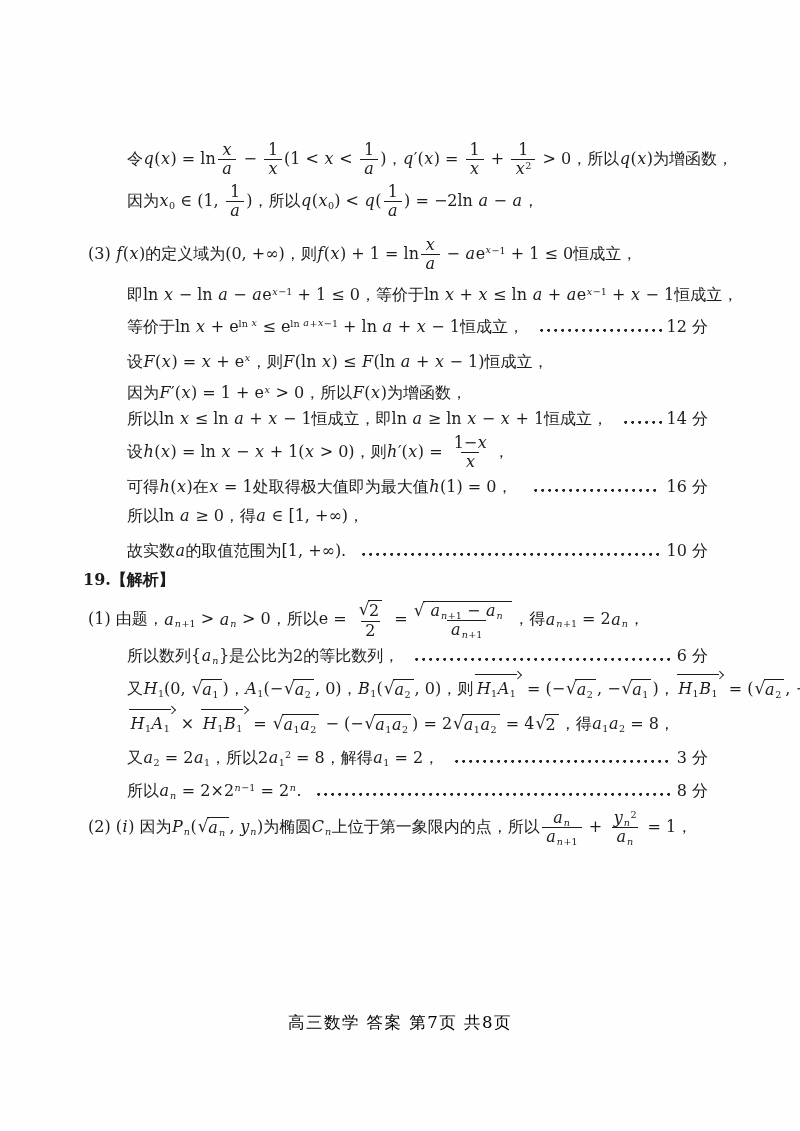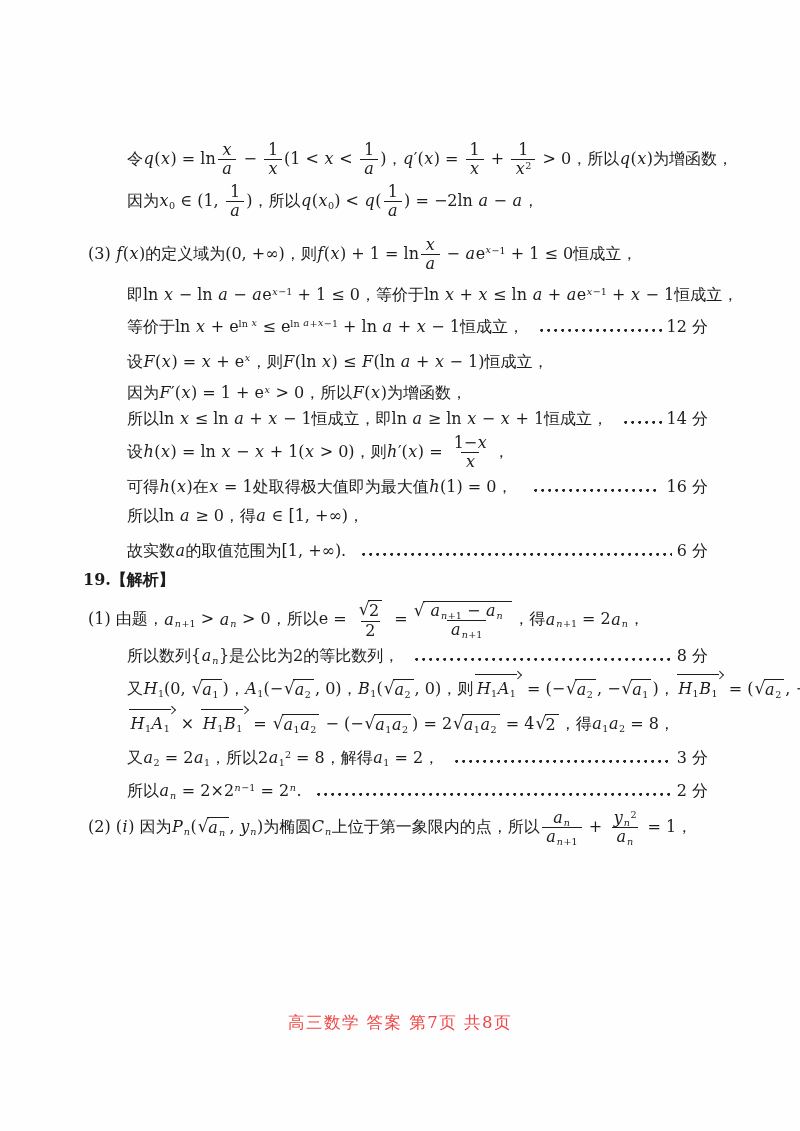--- a/index.html
+++ b/index.html
@@ -94,21 +94,21 @@
     background-position: left bottom;
   }
   .score { white-space: nowrap; }
   .footer {
     position: absolute;
     left: 0; right: 0;
     top: 1012px;
     text-align: center;
     font-size: 16.5px;
     letter-spacing: 1.5px;
-    color: #ef4444;
+    color: #000000;
   }
 </style>
 </head>
 <body>
 
 <div class="sheet">
   <main class="content">
       <div class="line ind-b">
         <span class="mth">令<i>q</i>(<i>x</i>) = ln<span class="frac">
             <span class="num"><i>x</i></span>
@@ -171,21 +171,21 @@
         <span class="mth">可得<i>h</i>(<i>x</i>)在<i>x</i> = 1处取得极大值即为最大值<i>h</i>(1) = 0，</span>
         <span class="leader"></span>
         <span class="score">16 分</span>
       </div>
       <div class="line ind-b" style="margin-top: 8px;">
         <span class="mth">所以ln <i>a</i> ≥ 0，得<i>a</i> ∈ [1, +∞)，</span>
       </div>
       <div class="line ind-b" style="margin-top: 14px; justify-content: space-between;">
         <span class="mth">故实数<i>a</i>的取值范围为[1, +∞).</span>
         <span class="leader"></span>
-        <span class="score">6 分</span>
+        <span class="score">10 分</span>
       </div>
       <div class="line ind-t" style="margin-top: 8px;">
         <span class="mth">19.【解析】</span>
       </div>
       <div class="line ind-q" style="margin-top: 10px;">
         <span class="mth">(1) 由题，<i>a</i><sub><i>n</i>+1</sub> &gt; <i>a</i><sub><i>n</i></sub> &gt; 0，所以e = <span class="frac">
             <span class="num"><span class="sqrt">
                 <span class="rad">√</span>
                 <span class="sbar">2</span>
               </span></span>
@@ -194,21 +194,21 @@
             <span class="rad">√</span>
             <span class="sbar"><span class="frac">
                 <span class="num"><i>a</i><sub><i>n</i>+1</sub> − <i>a</i><sub><i>n</i></sub></span>
                 <span class="den"><i>a</i><sub><i>n</i>+1</sub></span>
               </span></span>
           </span>，得<i>a</i><sub><i>n</i>+1</sub> = 2<i>a</i><sub><i>n</i></sub>，</span>
       </div>
       <div class="line ind-b" style="margin-top: 2px;">
         <span class="mth">所以数列{<i>a</i><sub><i>n</i></sub>}是公比为2的等比数列，</span>
         <span class="leader"></span>
-        <span class="score">8 分</span>
+        <span class="score">6 分</span>
       </div>
       <div class="line ind-b" style="margin-top: 4px;">
         <span class="mth">又<i>H</i><sub>1</sub>(0, <span class="sqrt">
             <span class="rad">√</span>
             <span class="sbar"><i>a</i><sub>1</sub></span>
           </span>)，<i>A</i><sub>1</sub>(−<span class="sqrt">
             <span class="rad">√</span>
             <span class="sbar"><i>a</i><sub>2</sub></span>
           </span>, 0)，<i>B</i><sub>1</sub>(<span class="sqrt">
             <span class="rad">√</span>
@@ -240,21 +240,21 @@
           </span>，得<i>a</i><sub>1</sub><i>a</i><sub>2</sub> = 8，</span>
       </div>
       <div class="line ind-b" style="margin-top: 12px;">
         <span class="mth">又<i>a</i><sub>2</sub> = 2<i>a</i><sub>1</sub>，所以2<i>a</i><sub>1</sub><sup>2</sup> = 8，解得<i>a</i><sub>1</sub> = 2，</span>
         <span class="leader"></span>
         <span class="score">3 分</span>
       </div>
       <div class="line ind-b" style="margin-top: 12px;">
         <span class="mth">所以<i>a</i><sub><i>n</i></sub> = 2×2<sup><i>n</i>−1</sup> = 2<sup><i>n</i></sup>.</span>
         <span class="leader"></span>
-        <span class="score">2 分</span>
+        <span class="score">8 分</span>
       </div>
       <div class="line ind-q" style="margin-top: 8px;">
         <span class="mth">(2) (<i>i</i>) 因为<i>P</i><sub><i>n</i></sub>(<span class="sqrt">
             <span class="rad">√</span>
             <span class="sbar"><i>a</i><sub><i>n</i></sub></span>
           </span>, <i>y</i><sub><i>n</i></sub>)为椭圆<i>C</i><sub><i>n</i></sub>上位于第一象限内的点，所以<span class="frac">
             <span class="num"><i>a</i><sub><i>n</i></sub></span>
             <span class="den"><i>a</i><sub><i>n</i>+1</sub></span>
           </span> + <span class="frac">
             <span class="num"><i>y</i><sub><i>n</i></sub><sup>2</sup></span>

